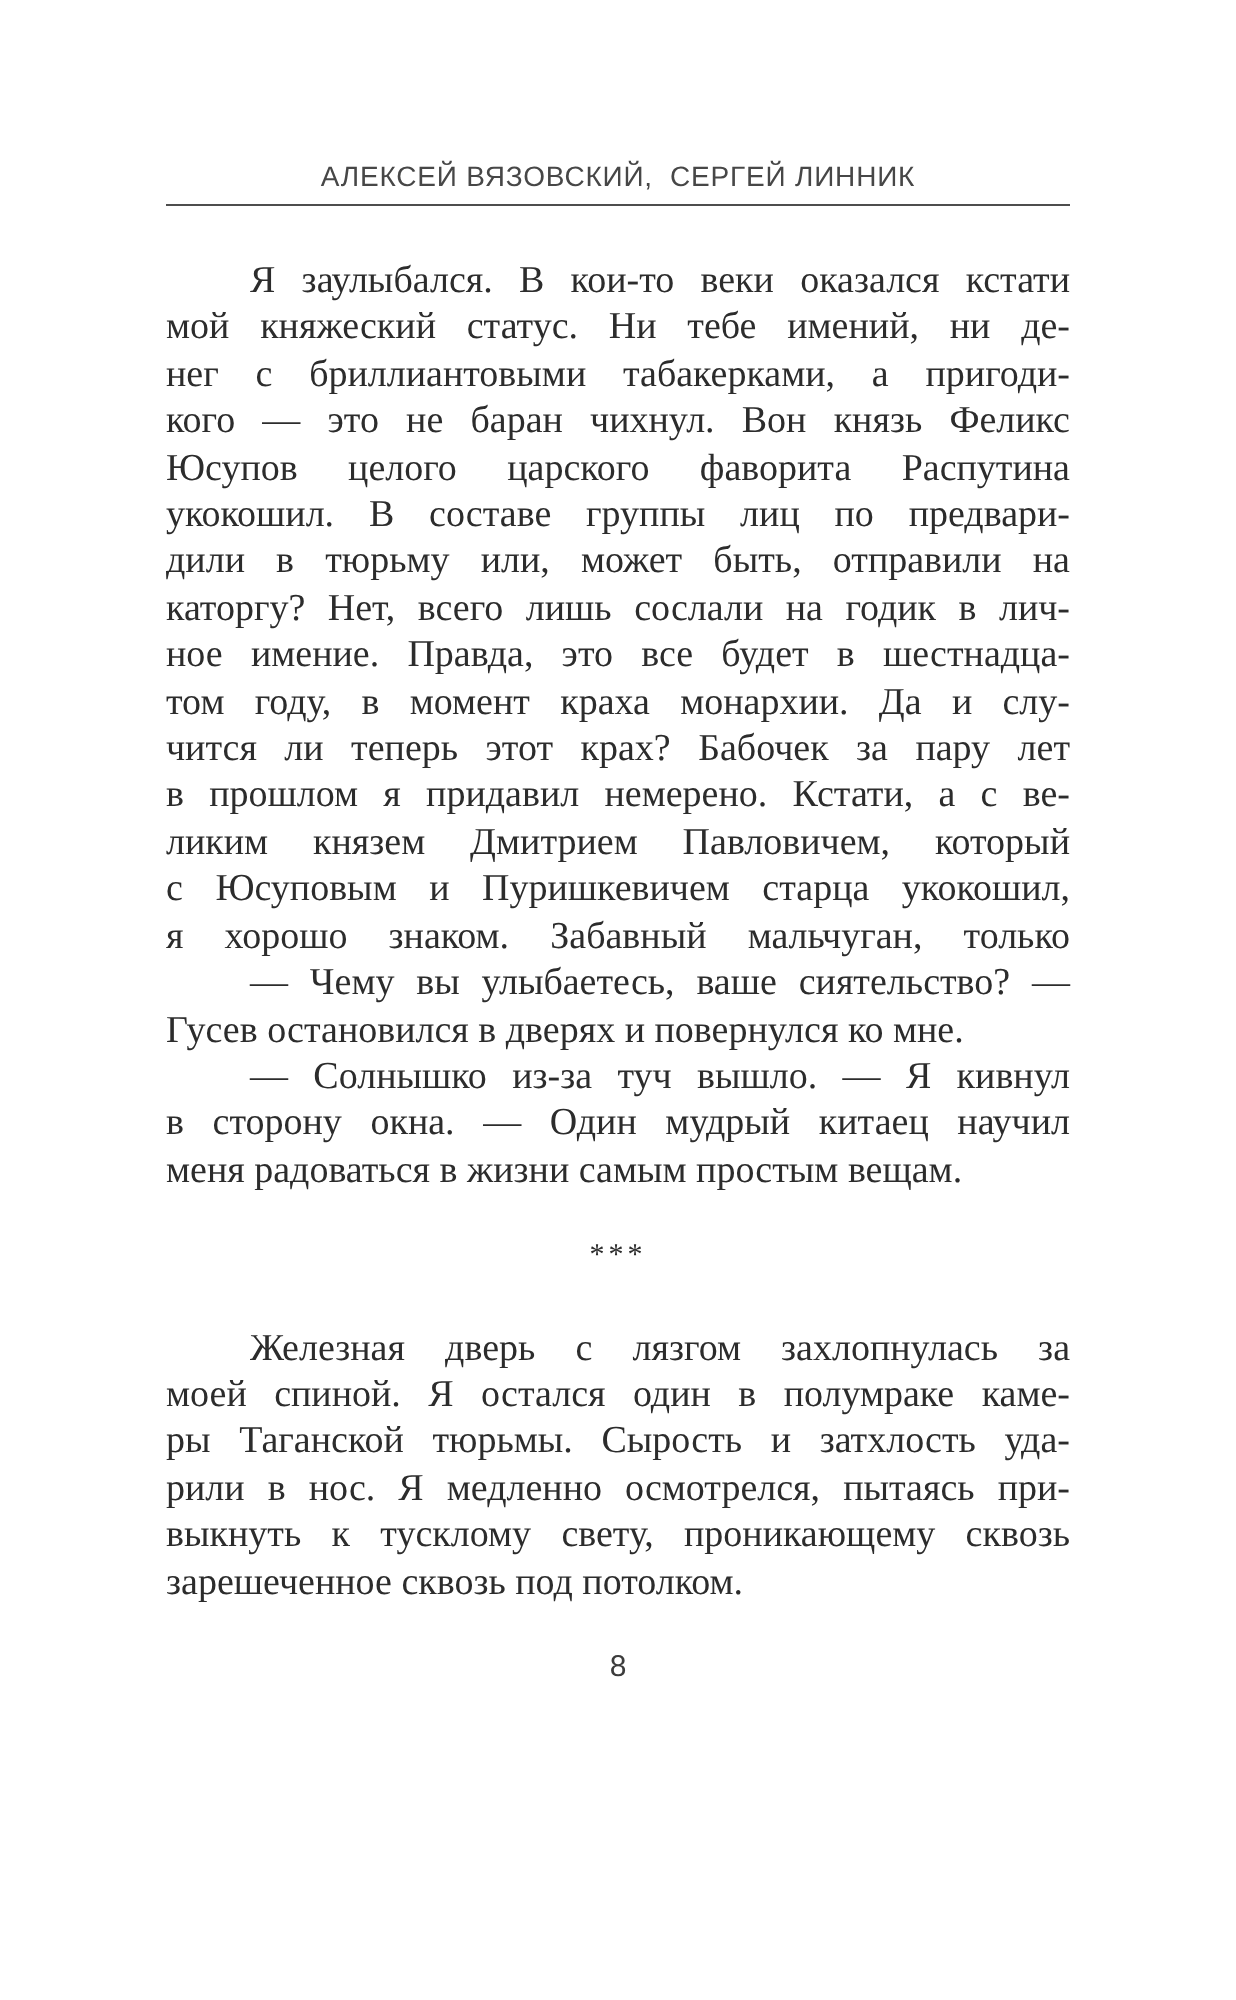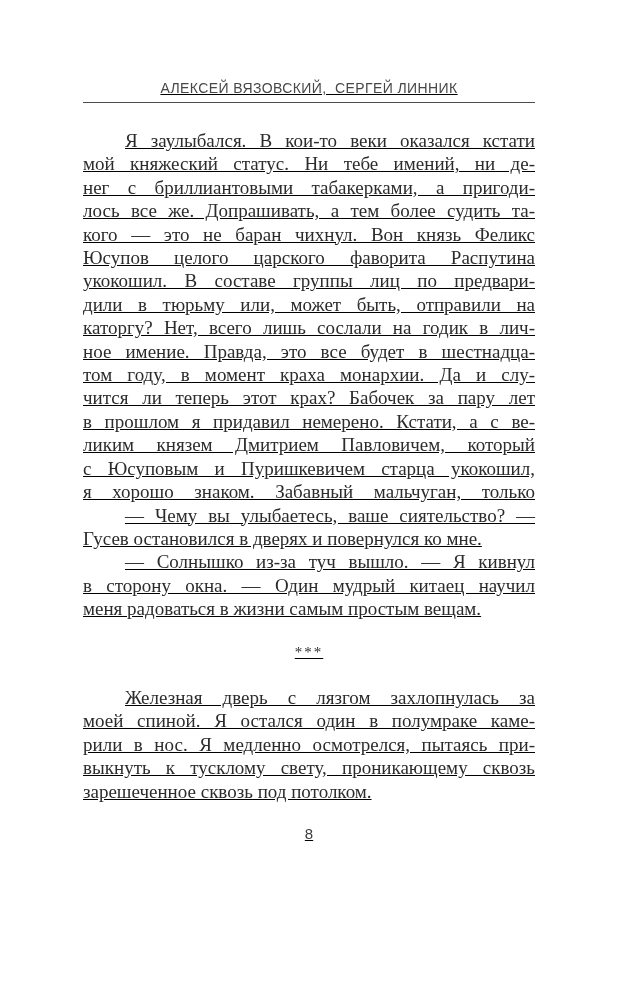--- a/index.html
+++ b/index.html
@@ -8,21 +8,20 @@
     padding: 0;
     background: #ffffff;
   }
   .page {
     position: relative;
     width: 618px;
     height: 1000px;
     background: var(--bg, #ffffff);
     font-family: "Liberation Serif", serif;
     overflow: hidden;
-    text-decoration: underline;
   }
   .column {
     width: 452px;
     margin: 0 auto;
   }
   .running-head {
     margin-top: 78px;
     text-align: center;
     font-family: "Liberation Sans", sans-serif;
     font-size: 14px;
@@ -75,21 +74,20 @@
 
 <div class="page">
   <div class="column">
     <div class="running-head">АЛЕКСЕЙ ВЯЗОВСКИЙ,&nbsp; СЕРГЕЙ ЛИННИК</div>
 
     <div class="text-block">
         <div class="paragraph">
           <div class="line para-first">Я заулыбался. В кои-то веки оказался кстати</div>
           <div class="line">мой княжеский статус. Ни тебе имений, ни де-</div>
           <div class="line">нег с бриллиантовыми табакерками, а пригоди-</div>
-          <div class="line">лось все же. Допрашивать, а тем более судить та-</div>
           <div class="line">кого — это не баран чихнул. Вон князь Феликс</div>
           <div class="line">Юсупов целого царского фаворита Распутина</div>
           <div class="line">укокошил. В составе группы лиц по предвари-</div>
           <div class="line">дили в тюрьму или, может быть, отправили на</div>
           <div class="line">каторгу? Нет, всего лишь сослали на годик в лич-</div>
           <div class="line">ное имение. Правда, это все будет в шестнадца-</div>
           <div class="line">том году, в момент краха монархии. Да и слу-</div>
           <div class="line">чится ли теперь этот крах? Бабочек за пару лет</div>
           <div class="line">в прошлом я придавил немерено. Кстати, а с ве-</div>
           <div class="line">ликим князем Дмитрием Павловичем, который</div>
@@ -102,20 +100,21 @@
         </div>
         <div class="paragraph">
           <div class="line para-first">— Солнышко из-за туч вышло. — Я кивнул</div>
           <div class="line">в сторону окна. — Один мудрый китаец научил</div>
           <div class="line para-last">меня радоваться в жизни самым простым вещам.</div>
         </div>
         <div class="separator">***</div>
         <div class="paragraph">
           <div class="line para-first">Железная дверь с лязгом захлопнулась за</div>
           <div class="line">моей спиной. Я остался один в полумраке каме-</div>
+          <div class="line">ры Таганской тюрьмы. Сырость и затхлость уда-</div>
           <div class="line">рили в нос. Я медленно осмотрелся, пытаясь при-</div>
           <div class="line">выкнуть к тусклому свету, проникающему сквозь</div>
           <div class="line para-last">зарешеченное сквозь под потолком.</div>
         </div>
       </div>
 
     <div class="page-number">8</div>
   </div>
 </div>
 

